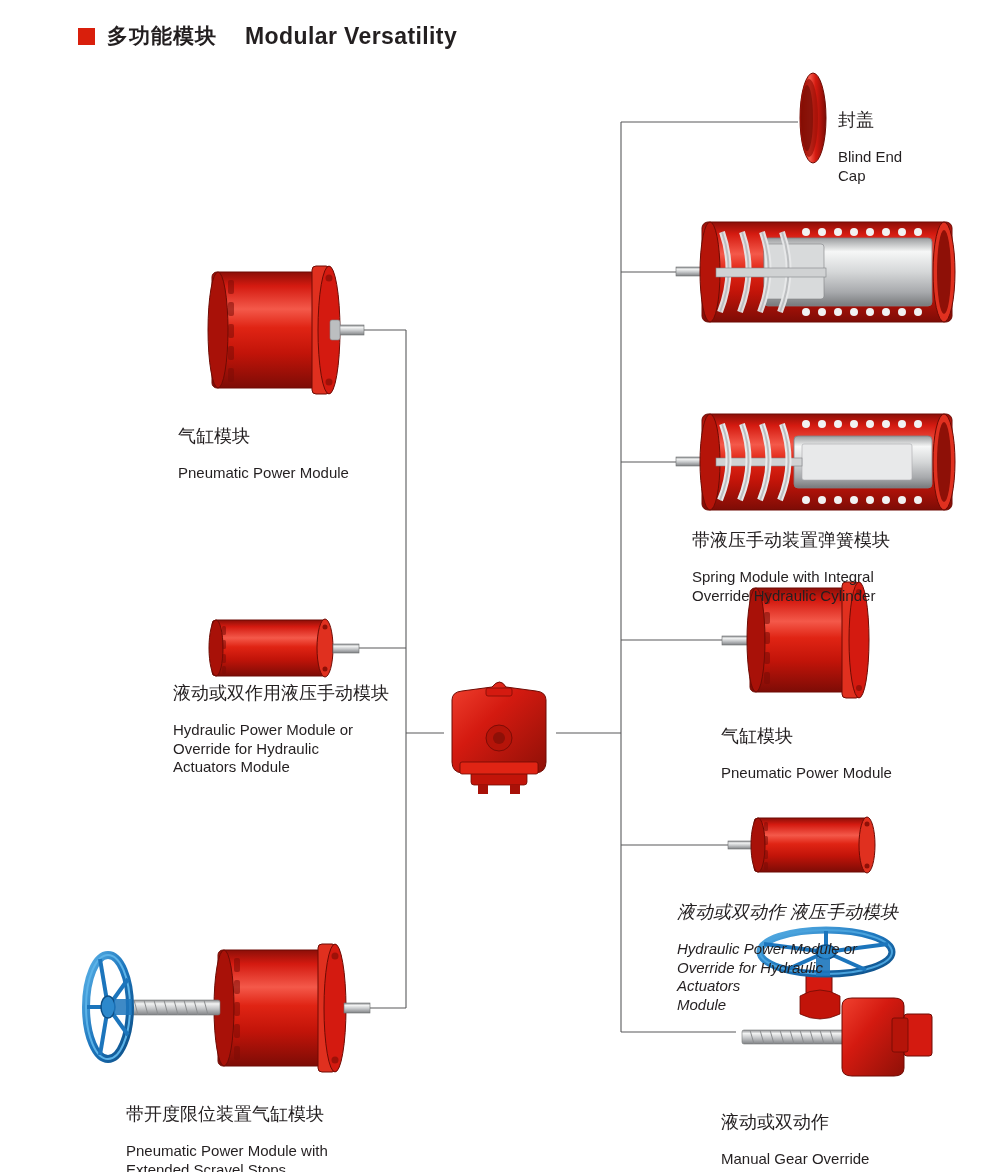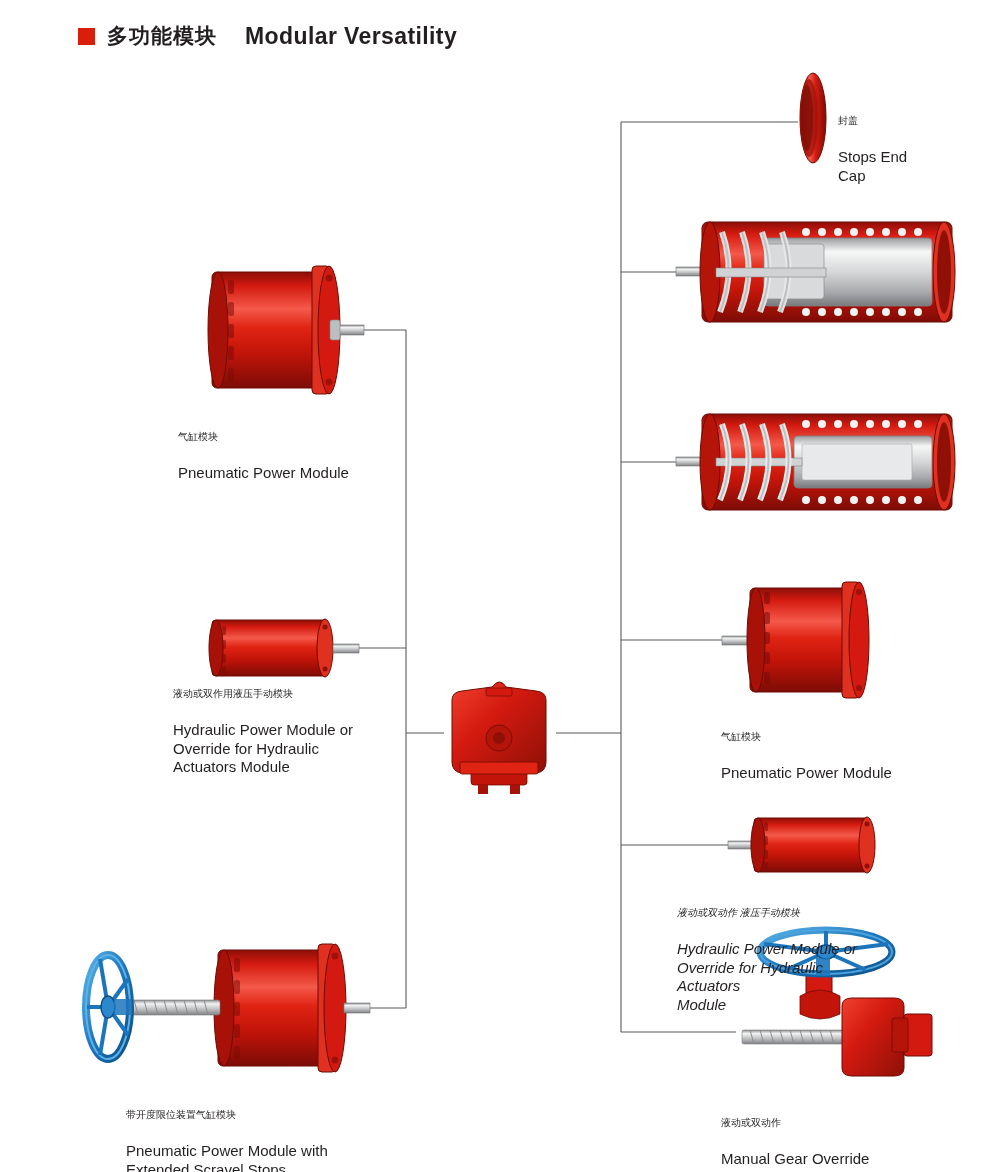--- a/index.html
+++ b/index.html
@@ -54,21 +54,21 @@
   }
   .label {
     position: absolute;
     font-size: 14.5px;
     line-height: 18.5px;
     color: #231f20;
     white-space: pre-line;
   }
   .label .cn {
     display: block;
-    font-size: 10px;
+    font-size: 18px;
     line-height: 19px;
   }
   .label .en {
     display: block;
     font-size: 15px;
     line-height: 18.5px;
   }
   svg { display: block; }
   .lines path, .lines line {
     stroke: #58595b;
@@ -413,24 +413,29 @@
         </g>
         <ellipse cx="0" cy="0" rx="7" ry="11" fill="#2c88cc" stroke="#0d4e85" stroke-width="1.5"></ellipse>
       </g>
       <rect x="98" y="999" width="18" height="16" fill="#1c75bc" opacity="0.85"></rect>
     </g>
 
   </svg>
 
   <div class="label" style="left:822px; top:92px;">
     <span class="cn">封盖</span>
-    <span class="en">Stops End Cap</span>
-  </div>
-
-
+    <span class="en">Blind End Cap</span>
+  </div>
+
+
+  <div class="label" style="left:676px; top:512px;">
+    <span class="cn">带液压手动装置弹簧模块</span>
+    <span class="en">Spring Module with Integral
+Override Hydraulic Cylinder</span>
+  </div>
 
   <div class="label" style="left:705px; top:708px;">
     <span class="cn">气缸模块</span>
     <span class="en">Pneumatic Power Module</span>
   </div>
 
   <div class="label" style="left:661px; top:884px;font-style:italic;">
     <span class="cn">液动或双动作 液压手动模块</span>
     <span class="en">Hydraulic Power Module or
 Override for Hydraulic

